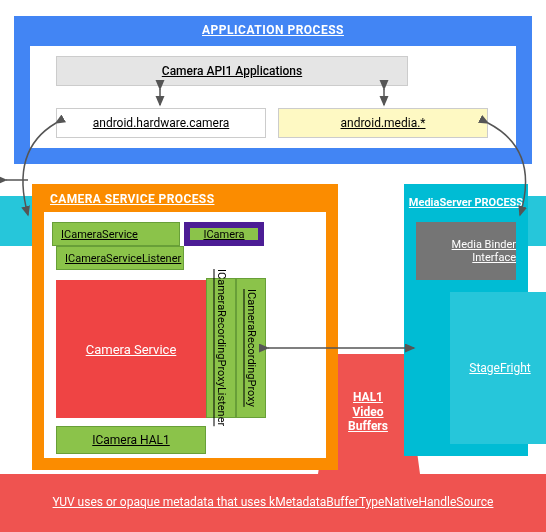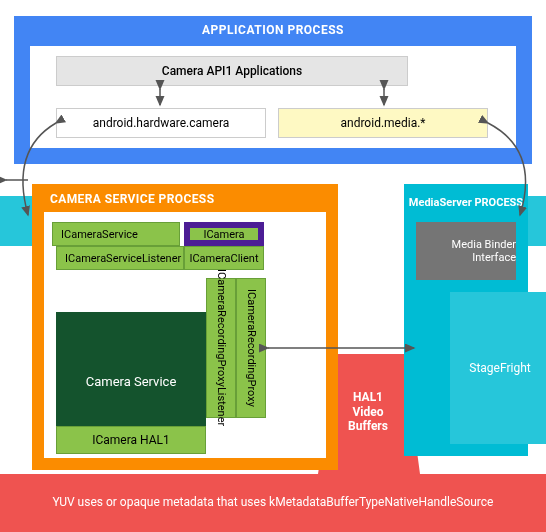--- a/index.html
+++ b/index.html
@@ -1,37 +1,37 @@
 <!DOCTYPE html>
 <html><head>
 <meta charset="utf-8">
 <style>
   * { box-sizing: border-box; margin: 0; padding: 0; }
   body { font-family: Roboto, Arial, sans-serif; font-size: 12px; background: #fff; }
   .canvas { position: relative; width: 546px; height: 532px; background: #fff; }
 
-  .box { position: absolute; display: flex; align-items: center; justify-content: center; text-align: center; }
+  .box { position: absolute; display: flex; align-items: center; justify-content: center; text-align: center; text-decoration: underline; }
 
   
   .app-outer { left: 14px; top: 16px; width: 518px; height: 148px; background: #4285F4; }
   .app-title { left: 14px; top: 18px; width: 518px; height: 24px; color: #fff; font-weight: 700; letter-spacing: .5px; }
   .app-inner { left: 30px; top: 46px; width: 486px; height: 102px; background: #fff; }
   .cam-api { left: 56px; top: 56px; width: 352px; height: 30px; background: #e5e5e5; border: 1px solid #ccc; font-weight: 500; }
   .hw-cam { left: 56px; top: 108px; width: 210px; height: 30px; background: #fff; border: 1px solid #ccc; }
   .media-star { left: 278px; top: 108px; width: 210px; height: 30px; background: #fef9c3; border: 1px solid #ccc; }
 
   
   .csp-outer { left: 32px; top: 184px; width: 306px; height: 286px; background: #FB8C00; }
   .csp-title { left: 44px; top: 188px; width: 280px; height: 22px; color: #fff; font-weight: 700; letter-spacing: .4px; justify-content: flex-start; padding-left: 6px; }
   .csp-inner { left: 44px; top: 212px; width: 282px; height: 246px; background: #fff; }
   .ics { left: 52px; top: 222px; width: 128px; height: 24px; background: #8BC34A; border: 1px solid #689F38; font-size: 11px; justify-content: flex-start; padding-left: 8px; }
   .icam { left: 184px; top: 222px; width: 80px; height: 24px; background: #8BC34A; border: 6px solid #4c1d95; font-size: 11px; }
   .icsl { left: 56px; top: 246px; width: 128px; height: 24px; background: #8BC34A; border: 1px solid #689F38; font-size: 11px; justify-content: flex-start; padding-left: 8px; }
   .icc { left: 184px; top: 246px; width: 80px; height: 24px; background: #8BC34A; border: 1px solid #689F38; font-size: 11px; }
-  .cservice { left: 56px; top: 280px; width: 150px; height: 138px; background: #14532d; color: #fff; font-size: 13px; margin-top: 32px; }
+  .cservice { left: 56px; top: 280px; width: 150px; height: 138px; background: #ef4444; color: #fff; font-size: 13px; }
   .icrpl { left: 206px; top: 278px; width: 30px; height: 140px; background: #8BC34A; border: 1px solid #689F38; font-size: 11px; writing-mode: vertical-rl; }
   .icrp { left: 236px; top: 278px; width: 30px; height: 140px; background: #8BC34A; border: 1px solid #689F38; font-size: 11px; writing-mode: vertical-rl; }
   .hal1 { left: 56px; top: 426px; width: 150px; height: 28px; background: #8BC34A; border: 1px solid #689F38; font-size: 12px; }
 
   
   .ms-outer { left: 404px; top: 184px; width: 124px; height: 272px; background: #00BCD4; }
   .ms-title { left: 404px; top: 188px; width: 124px; height: 30px; color: #fff; font-weight: 700; font-size: 11px; line-height: 1.2; }
   .mbi { left: 416px; top: 222px; width: 100px; height: 58px; background: #757575; color: #fff; font-size: 11px; line-height: 1.2; text-align: right; }
   .sf { left: 416px; top: 292px; width: 100px; height: 152px; background: #26C6DA; color: #fff; font-size: 12px; margin-left: 34px; }
 
@@ -64,21 +64,20 @@
   <div class="box cam-api">Camera API1 Applications</div>
   <div class="box hw-cam">android.hardware.camera</div>
   <div class="box media-star">android.media.*</div>
 
   <div class="box csp-outer"></div>
   <div class="box csp-title">CAMERA SERVICE PROCESS</div>
   <div class="box csp-inner"></div>
   <div class="box ics">ICameraService</div>
   <div class="box icam">ICamera</div>
   <div class="box icsl">ICameraServiceListener</div>
-  <div class="box icc">ICameraClient</div>
   <div class="box cservice">Camera Service</div>
   <div class="box icrpl">ICameraRecordingProxyListener</div>
   <div class="box icrp">ICameraRecordingProxy</div>
   <div class="box hal1">ICamera HAL1</div>
 
   <div class="box ms-outer"></div>
   <div class="box ms-title">MediaServer PROCESS</div>
   <div class="box mbi">Media Binder Interface</div>
   <div class="box sf">StageFright</div>
 

